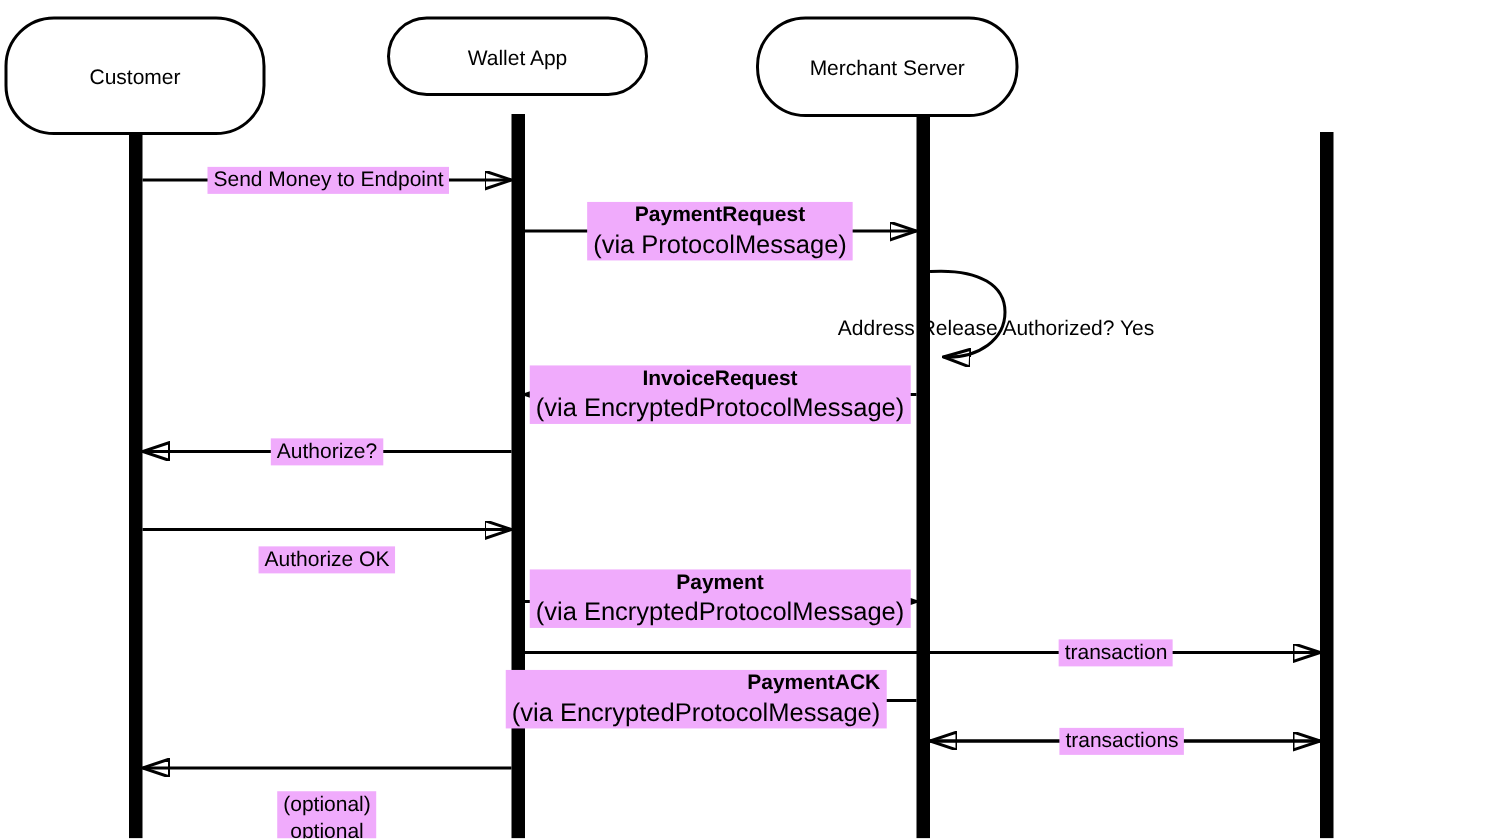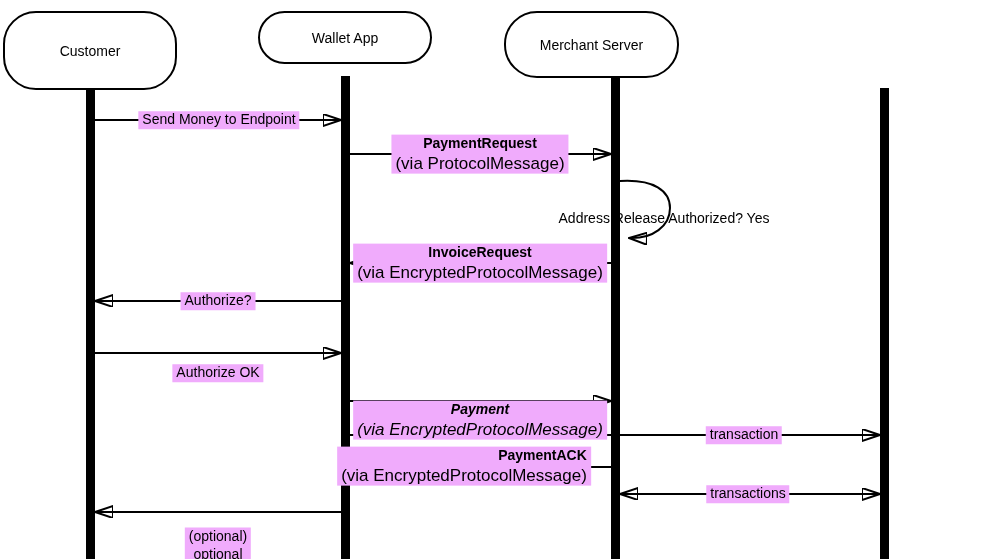--- a/index.html
+++ b/index.html
@@ -78,21 +78,21 @@
 
   <div class="msg-label" style="left:480px; top:263px;">
     <div class="main-bold">InvoiceRequest</div>
     <div class="sub">(via EncryptedProtocolMessage)</div>
   </div>
 
   <div class="msg-label" style="left:218px; top:301px;">Authorize?</div>
 
   <div class="msg-label" style="left:218px; top:341px;margin-top:32px;">Authorize OK</div>
 
-  <div class="msg-label" style="left:480px; top:420px;font-style:italic;">
+  <div class="msg-label" style="left:480px; top:399px;">
     <div class="main-bold">Payment</div>
     <div class="sub">(via EncryptedProtocolMessage)</div>
   </div>
 
   <div class="msg-label" style="left:744px; top:435px;">transaction</div>
 
   <div class="msg-label" style="left:464px; top:466px;text-align:right;">
     <div class="main-bold">PaymentACK</div>
     <div class="sub">(via EncryptedProtocolMessage)</div>
   </div>

